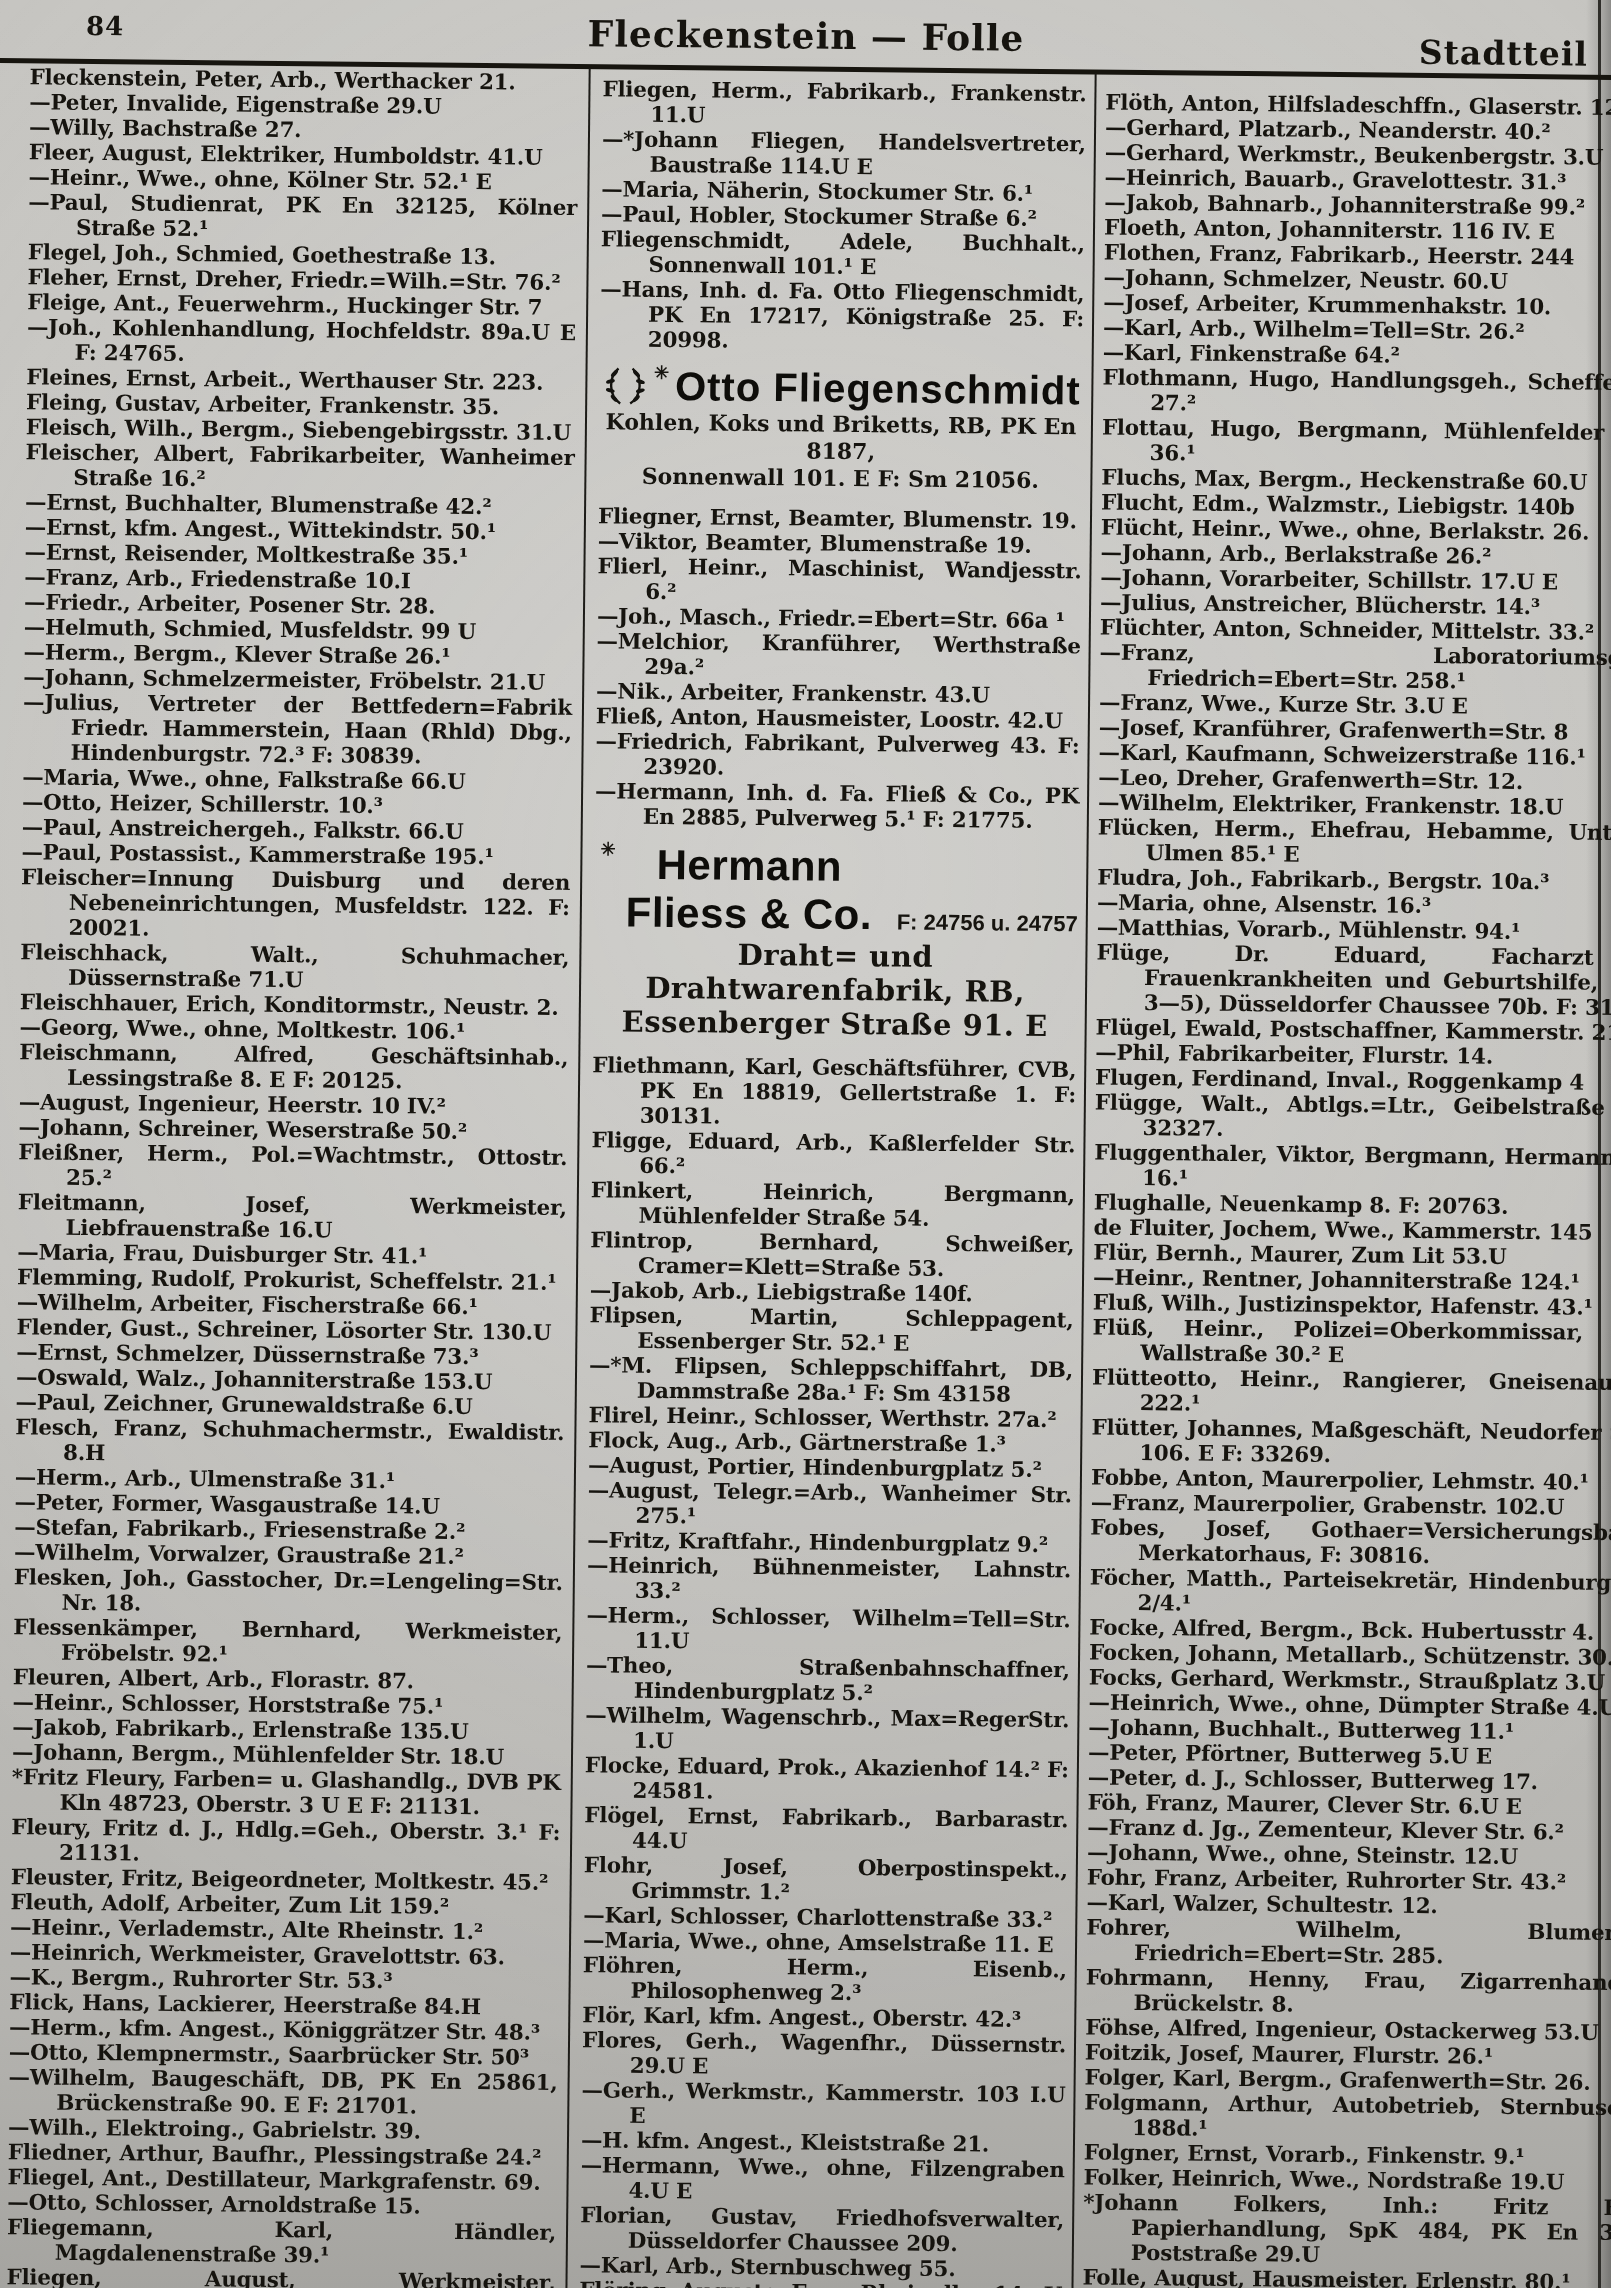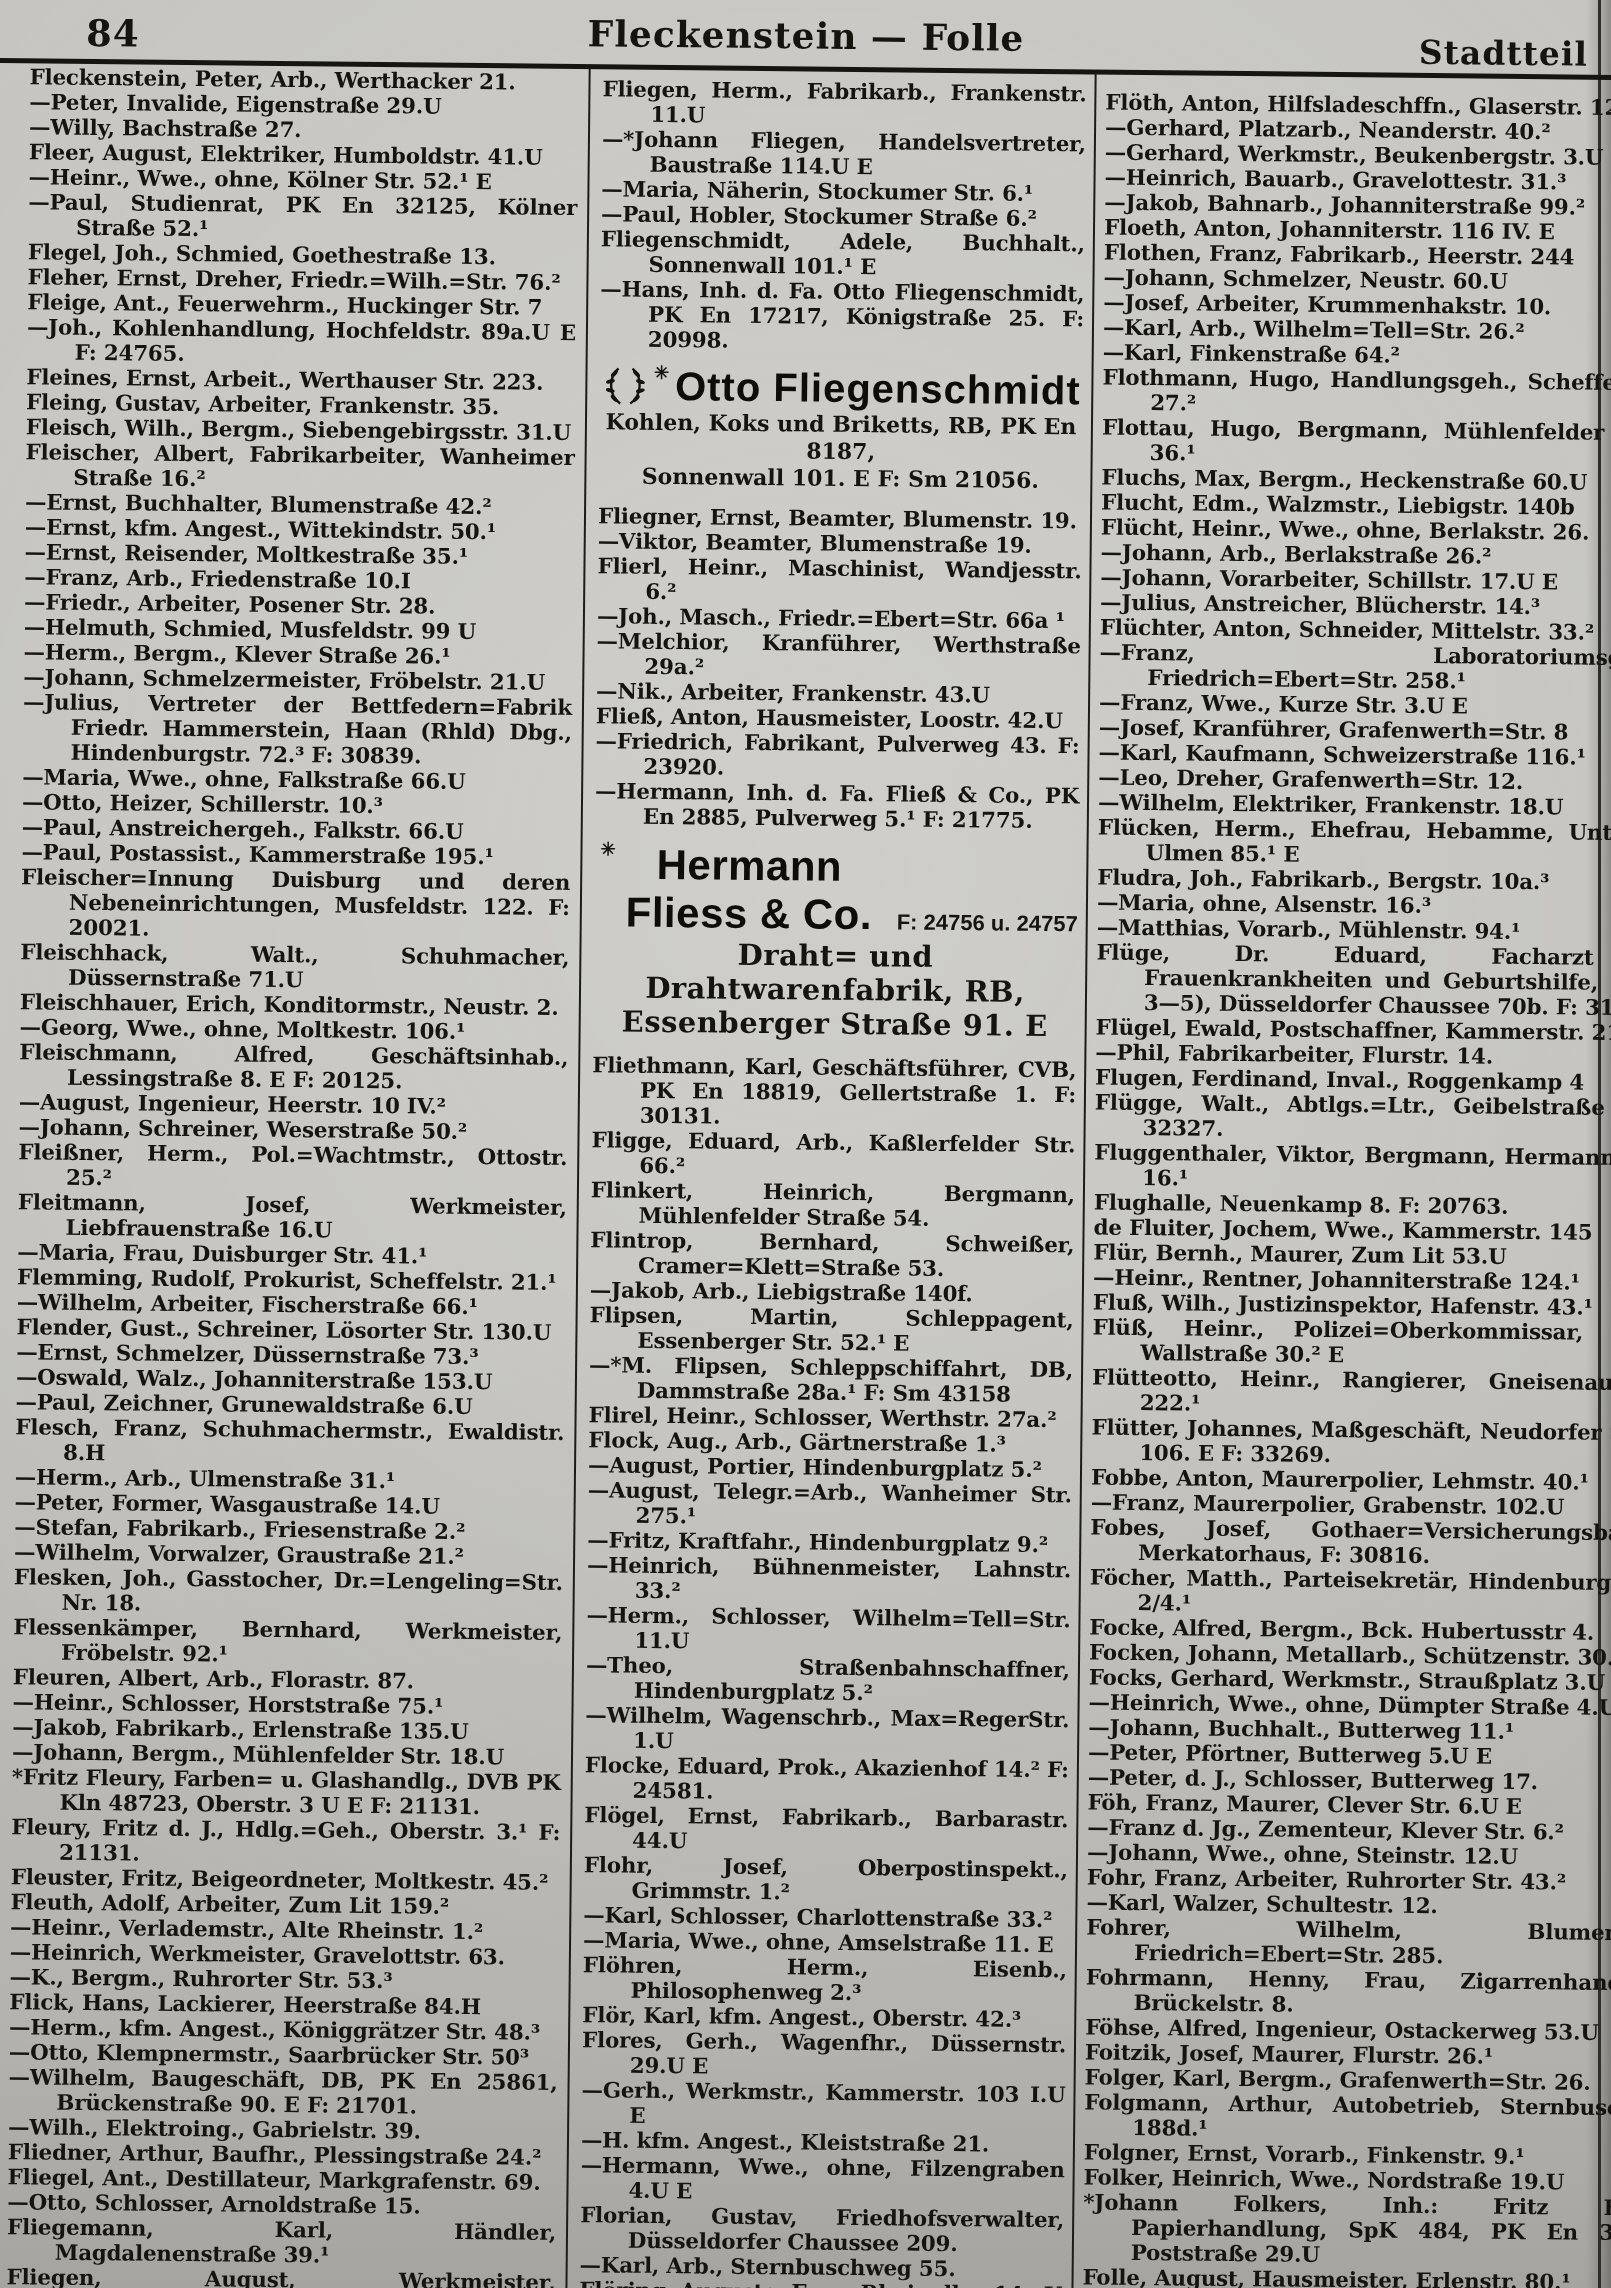--- a/index.html
+++ b/index.html
@@ -11,21 +11,21 @@
       #c2c1bd;
     font-family:"DejaVu Serif", serif;
     color:#16140f;
   }
   .gutter-shadow{position:absolute;right:0;top:0;bottom:0;width:26px;
     background:linear-gradient(90deg,rgba(0,0,0,0) 0%,rgba(0,0,0,0.18) 70%,rgba(0,0,0,0.30) 100%);}
   .page-edge-line{position:absolute;left:1598px;top:0;bottom:0;width:3px;background:#2e2d29;}
   .rot{position:absolute;left:0;top:36px;width:1612px;height:2253px;
     transform:rotate(0.6deg);transform-origin:0 0;}
   .head-rule{position:absolute;left:0;top:22px;width:1632px;height:5px;background:#17150f;}
-  .page-number{position:absolute;left:86px;top:-26px;font-size:37px;font-weight:700;letter-spacing:1px;}
+  .page-number{position:absolute;left:86px;top:-26px;font-size:26px;font-weight:700;letter-spacing:1px;}
   .page-title{position:absolute;left:0;top:-30px;width:100%;text-align:center;
     font-size:36px;font-weight:700;letter-spacing:1px;}
   .corner-label{position:absolute;right:24px;top:-18px;font-size:33px;font-weight:700;letter-spacing:1px;}
   .vdiv{position:absolute;top:26px;height:2227px;width:2px;background:#1d1c18;}
   .vdiv-1{left:589px;}
   .vdiv-2{left:1095px;}
   .col{position:absolute;}
   .col-1{left:30px;width:549px;top:28px;}
   .col-2{left:603px;width:484px;top:34px;}
   .col-3{left:1106px;width:597px;top:42px;}

